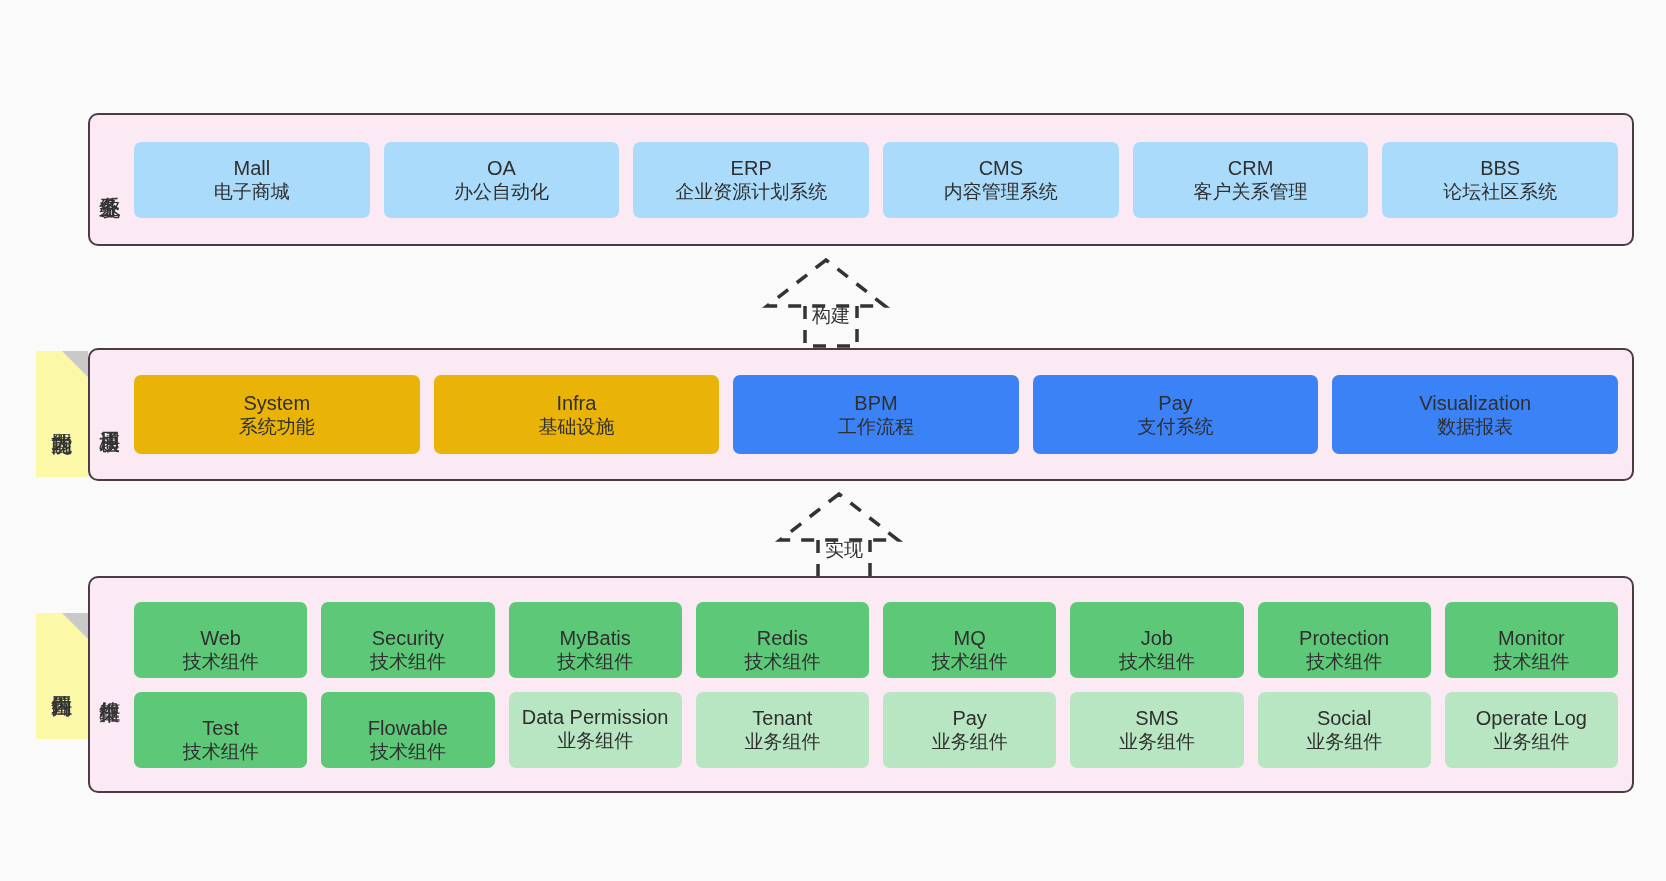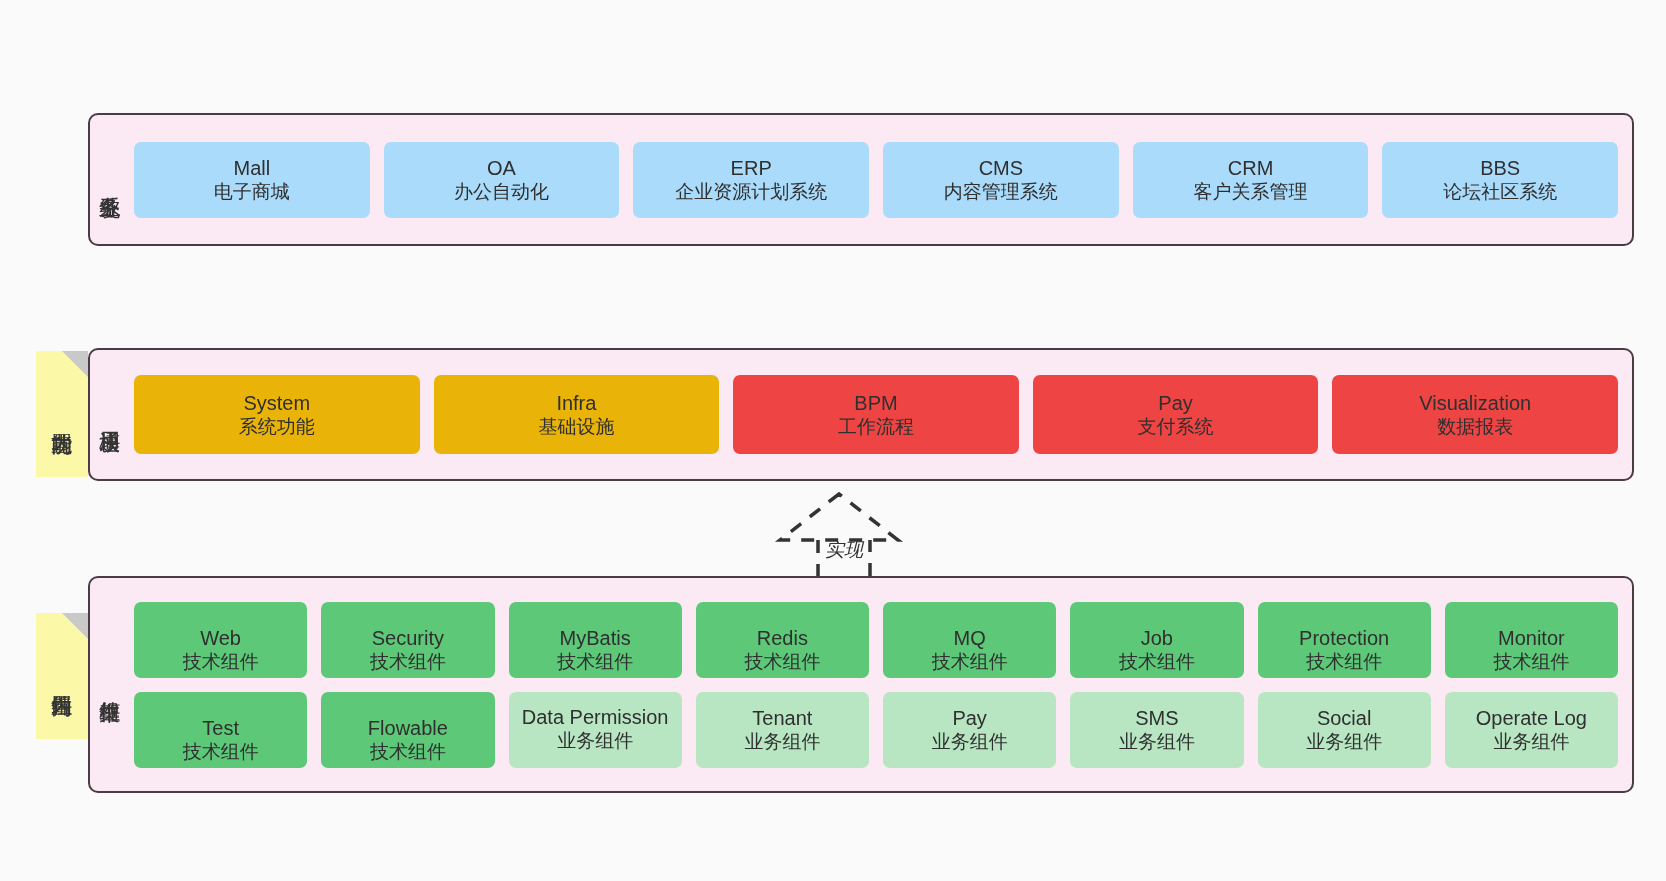--- a/index.html
+++ b/index.html
@@ -79,21 +79,21 @@
     text-align: center;
     box-sizing: border-box;
     padding: 4px 6px;
     line-height: 1.22;
   }
   .card .t1 { font-size: 20px; color: #2f2f2f; }
   .card .t2 { font-size: 19px; color: #2f2f2f; }
 
   .blue    { background: #aadbfb; }
   .red     { background: #eab308; }
-  .pink    { background: #ef4444; }
+  .pink    { background: #3b82f6; }
   .green   { background: #5cc878; justify-content: flex-end; }
   .lgreen  { background: #b8e6c2; }
 
   
   .sticky {
     position: absolute;
     background: #fbf8a8;
     box-sizing: border-box;
     display: flex;
     align-items: center;
@@ -160,20 +160,29 @@
           <span class="t2">客户关系管理</span>
         </div>
         <div class="card blue">
           <span class="t1">BBS</span>
           <span class="t2">论坛社区系统</span>
         </div>
       </div>
     </div>
   </div>
 
+  <div class="connector" style="left:757px; top:258px; width:150px; height:90px;">
+    <svg width="150" height="90" viewBox="0 0 150 90">
+
+      <polygon points="69,2 10,48 128,48" fill="none" stroke="#333333" stroke-width="3.5" stroke-dasharray="13,11" stroke-linecap="butt"></polygon>
+
+      <polyline points="48,48 48,88 100,88 100,48" fill="none" stroke="#333333" stroke-width="3.5" stroke-dasharray="13,11"></polyline>
+    </svg>
+    <span class="conn-label" style="top:45px; left:74px;">构建</span>
+  </div>
 
   <div class="sticky" style="left:36px; top:351px; width:52px; height:126px;">
     <div class="fold"></div>
     <span>内置功能</span>
   </div>
 
   <div class="layer" style="left:88px; top:348px; width:1546px; height:133px;">
     <div class="layer-title">通用模块</div>
     <div class="layer-body">
       <div class="row" style="height:79px;">
@@ -199,21 +208,21 @@
         </div>
       </div>
     </div>
   </div>
 
   <div class="connector" style="left:770px; top:492px; width:150px; height:90px;">
     <svg width="150" height="90" viewBox="0 0 150 90">
       <polygon points="69,2 10,48 128,48" fill="none" stroke="#333333" stroke-width="3.5" stroke-dasharray="13,11" stroke-linecap="butt"></polygon>
       <polyline points="48,48 48,88 100,88 100,48" fill="none" stroke="#333333" stroke-width="3.5" stroke-dasharray="13,11"></polyline>
     </svg>
-    <span class="conn-label" style="top:45px; left:74px;font-style:italic;">实现</span>
+    <span class="conn-label" style="top:45px; left:74px;">实现</span>
   </div>
 
   <div class="sticky" style="left:36px; top:613px; width:52px; height:126px;">
     <div class="fold"></div>
     <span>内置组件</span>
   </div>
 
   <div class="layer" style="left:88px; top:576px; width:1546px; height:217px;">
     <div class="layer-title">框架组件</div>
     <div class="layer-body">

